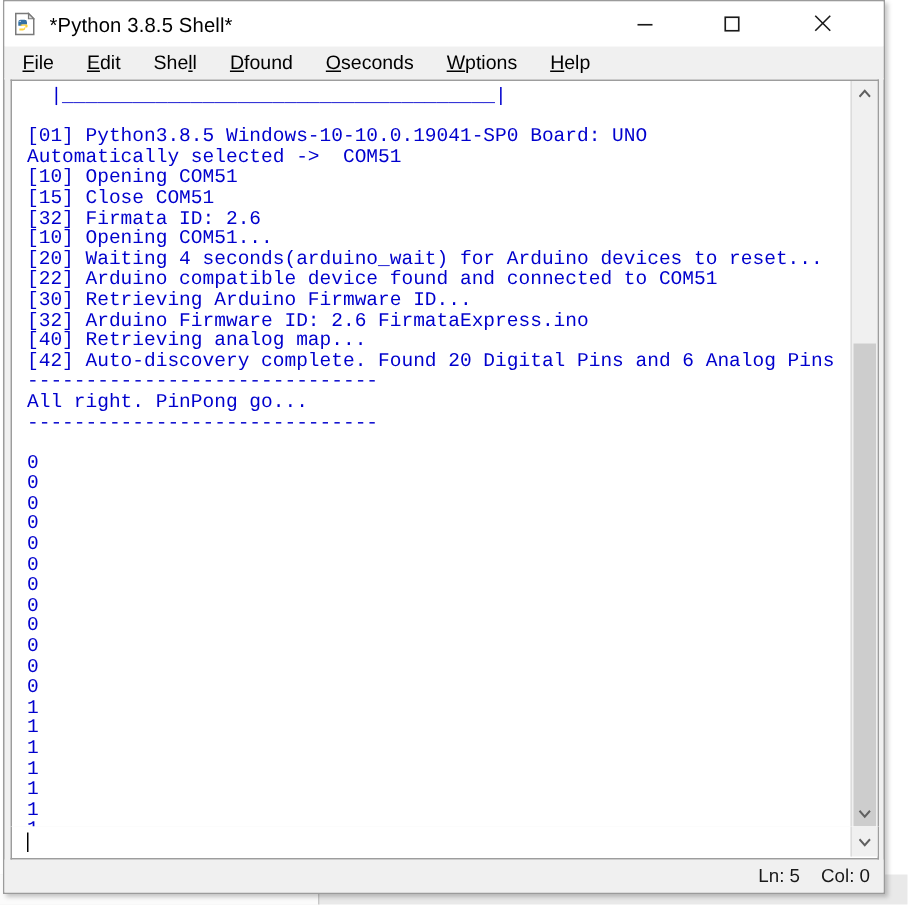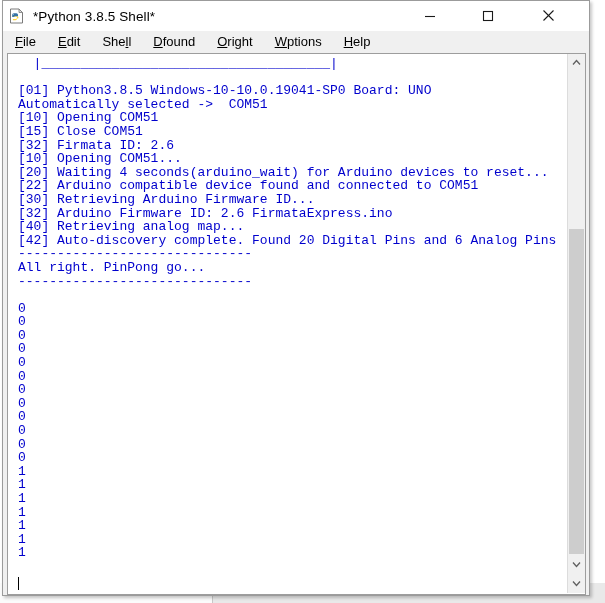--- a/index.html
+++ b/index.html
@@ -272,21 +272,21 @@
         <line x1="11.5" y1="1.5" x2="1.5" y2="11.5" stroke="#1a1a1a" stroke-width="1.1"></line>
       </svg>
     </div>
   </div>
 
   <div id="menubar">
     <div class="menu-item"><span></span><span class="acc">F</span><span>ile</span></div>
     <div class="menu-item"><span></span><span class="acc">E</span><span>dit</span></div>
     <div class="menu-item"><span>She</span><span class="acc">l</span><span>l</span></div>
     <div class="menu-item"><span></span><span class="acc">D</span><span>found</span></div>
-    <div class="menu-item"><span></span><span class="acc">O</span><span>right</span></div>
+    <div class="menu-item"><span></span><span class="acc">O</span><span>seconds</span></div>
     <div class="menu-item"><span></span><span class="acc">W</span><span>ptions</span></div>
     <div class="menu-item"><span></span><span class="acc">H</span><span>elp</span></div>
   </div>
 
   <div id="text-wrap">
     <div id="shell-text" style="color: rgb(0, 0, 205);"><div class="line">  |_____________________________________|</div><div class="line">&nbsp;</div><div class="line">[01] Python3.8.5 Windows-10-10.0.19041-SP0 Board: UNO</div><div class="line">Automatically selected -&gt;  COM51</div><div class="line">[10] Opening COM51</div><div class="line">[15] Close COM51</div><div class="line">[32] Firmata ID: 2.6</div><div class="line">[10] Opening COM51...</div><div class="line">[20] Waiting 4 seconds(arduino_wait) for Arduino devices to reset...</div><div class="line">[22] Arduino compatible device found and connected to COM51</div><div class="line">[30] Retrieving Arduino Firmware ID...</div><div class="line">[32] Arduino Firmware ID: 2.6 FirmataExpress.ino</div><div class="line">[40] Retrieving analog map...</div><div class="line">[42] Auto-discovery complete. Found 20 Digital Pins and 6 Analog Pins</div><div class="line">------------------------------</div><div class="line">All right. PinPong go...</div><div class="line">------------------------------</div><div class="line">&nbsp;</div><div class="line">0</div><div class="line">0</div><div class="line">0</div><div class="line">0</div><div class="line">0</div><div class="line">0</div><div class="line">0</div><div class="line">0</div><div class="line">0</div><div class="line">0</div><div class="line">0</div><div class="line">0</div><div class="line">1</div><div class="line">1</div><div class="line">1</div><div class="line">1</div><div class="line">1</div><div class="line">1</div><div class="line">1</div></div>
 
     <div id="vscroll">
       <div class="sb-arrow" id="sb-up">
         <svg width="9" height="7" viewBox="0 0 9 7">
@@ -304,13 +304,17 @@
 
   <div id="bottom-strip">
     <span id="bottom-caret"></span>
     <div id="bottom-sb">
       <svg width="9" height="7" viewBox="0 0 9 7">
         <path d="M1 1.5 L4.5 5.5 L8 1.5" fill="none" stroke="#606060" stroke-width="1.3"></path>
       </svg>
     </div>
   </div>
 
+  <div id="statusbar">
+    <span class="stat">Ln: 5</span>
+    <span class="stat">Col: 0</span>
+  </div>
 </div>
 
 </body></html>

